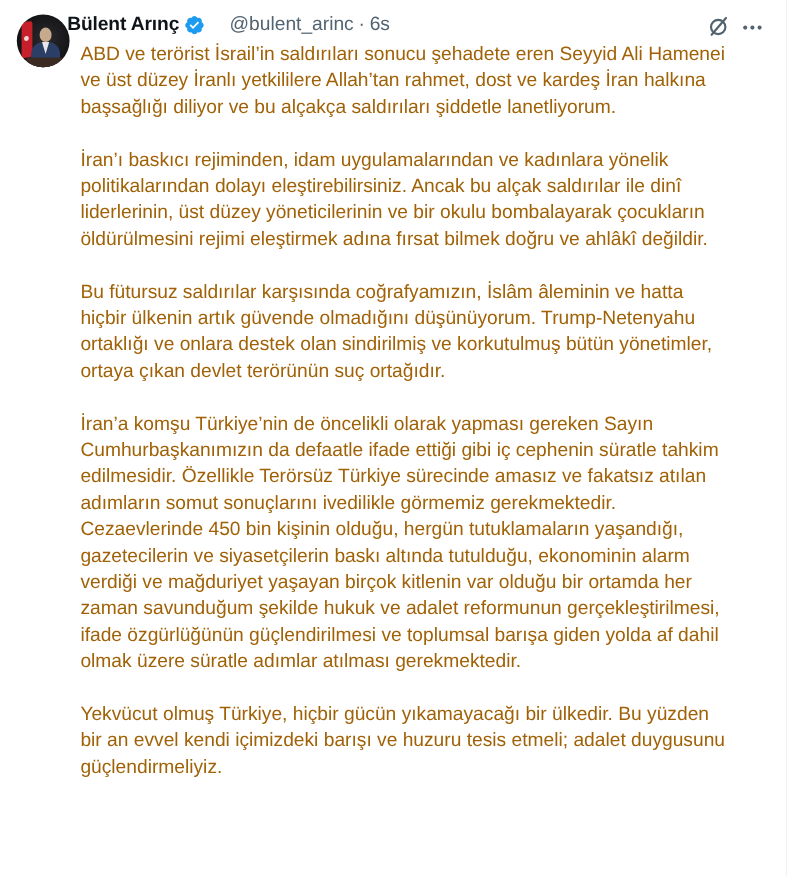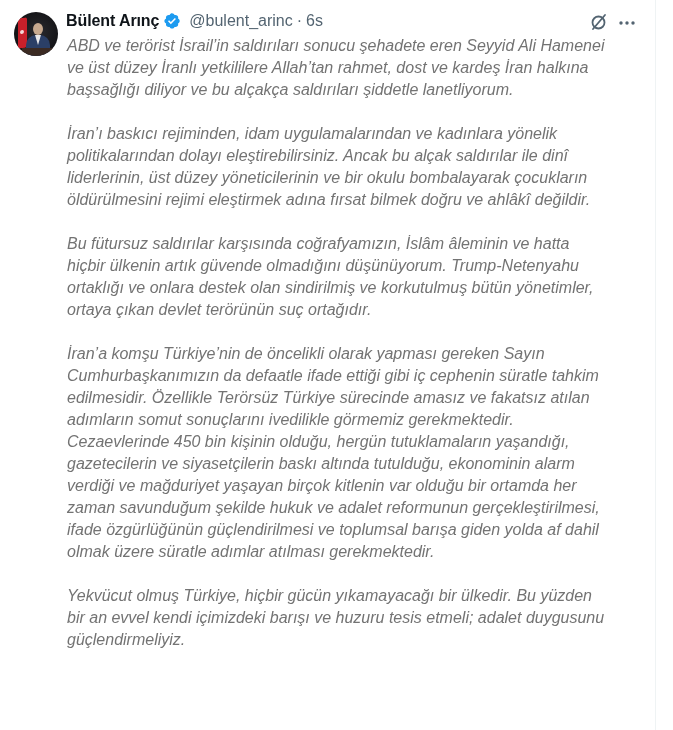--- a/index.html
+++ b/index.html
@@ -91,21 +91,21 @@
     position: absolute;
     left: 8px;
     top: 36px;
     width: 32px;
     height: 10px;
     background: #3b2a22;
   }
 
   .header {
     position: absolute;
-    left: 66px;
+    left: 56px;
     top: 10px;
     height: 22px;
     display: flex;
     align-items: center;
     white-space: nowrap;
   }
   .display-name {
     font-weight: bold;
     font-size: 16px;
     color: #0f1419;
@@ -114,21 +114,21 @@
   .verified {
     margin-left: 4px;
     width: 18px;
     height: 18px;
     display: inline-flex;
   }
   .handle, .dot-sep, .timestamp {
     font-size: 16px;
     color: #536471;
   }
-  .handle { margin-left: 8px; }
+  .handle { margin-left: 20px; }
   .dot-sep { margin: 0 4px; }
 
   .grok-icon {
     position: absolute;
     left: 589px;
     top: 12px;
     width: 20px;
     height: 20px;
     cursor: pointer;
   }
@@ -141,22 +141,21 @@
     cursor: pointer;
   }
 
   .tweet-text {
     position: absolute;
     left: 67px;
     top: 35px;
     width: 580px;
     font-size: 16px;
     line-height: 22px;
-    color: #737373;
-    font-style: italic;
+    color: #a16207;
   }
   .tweet-text p {
     margin: 0 0 22px 0;
     white-space: pre-line;
   }
   .tweet-text p:last-child { margin-bottom: 0; }
 </style>
 </head>
 <body>
 

